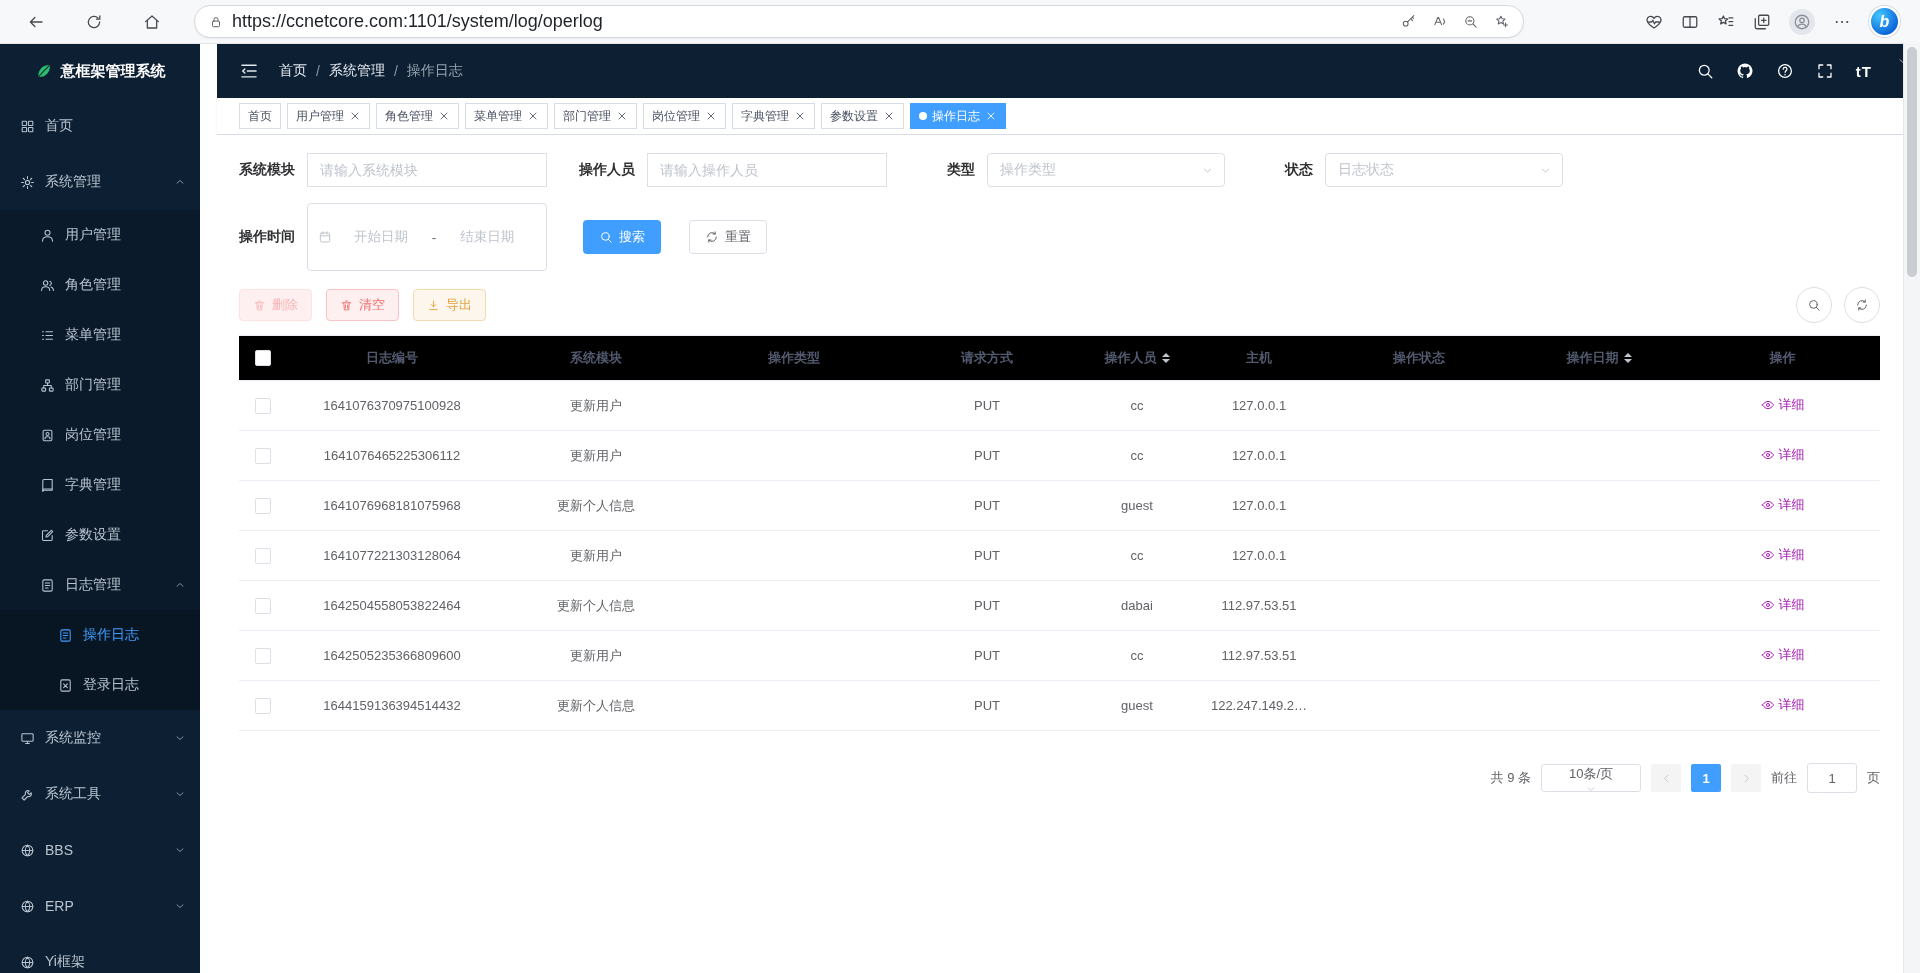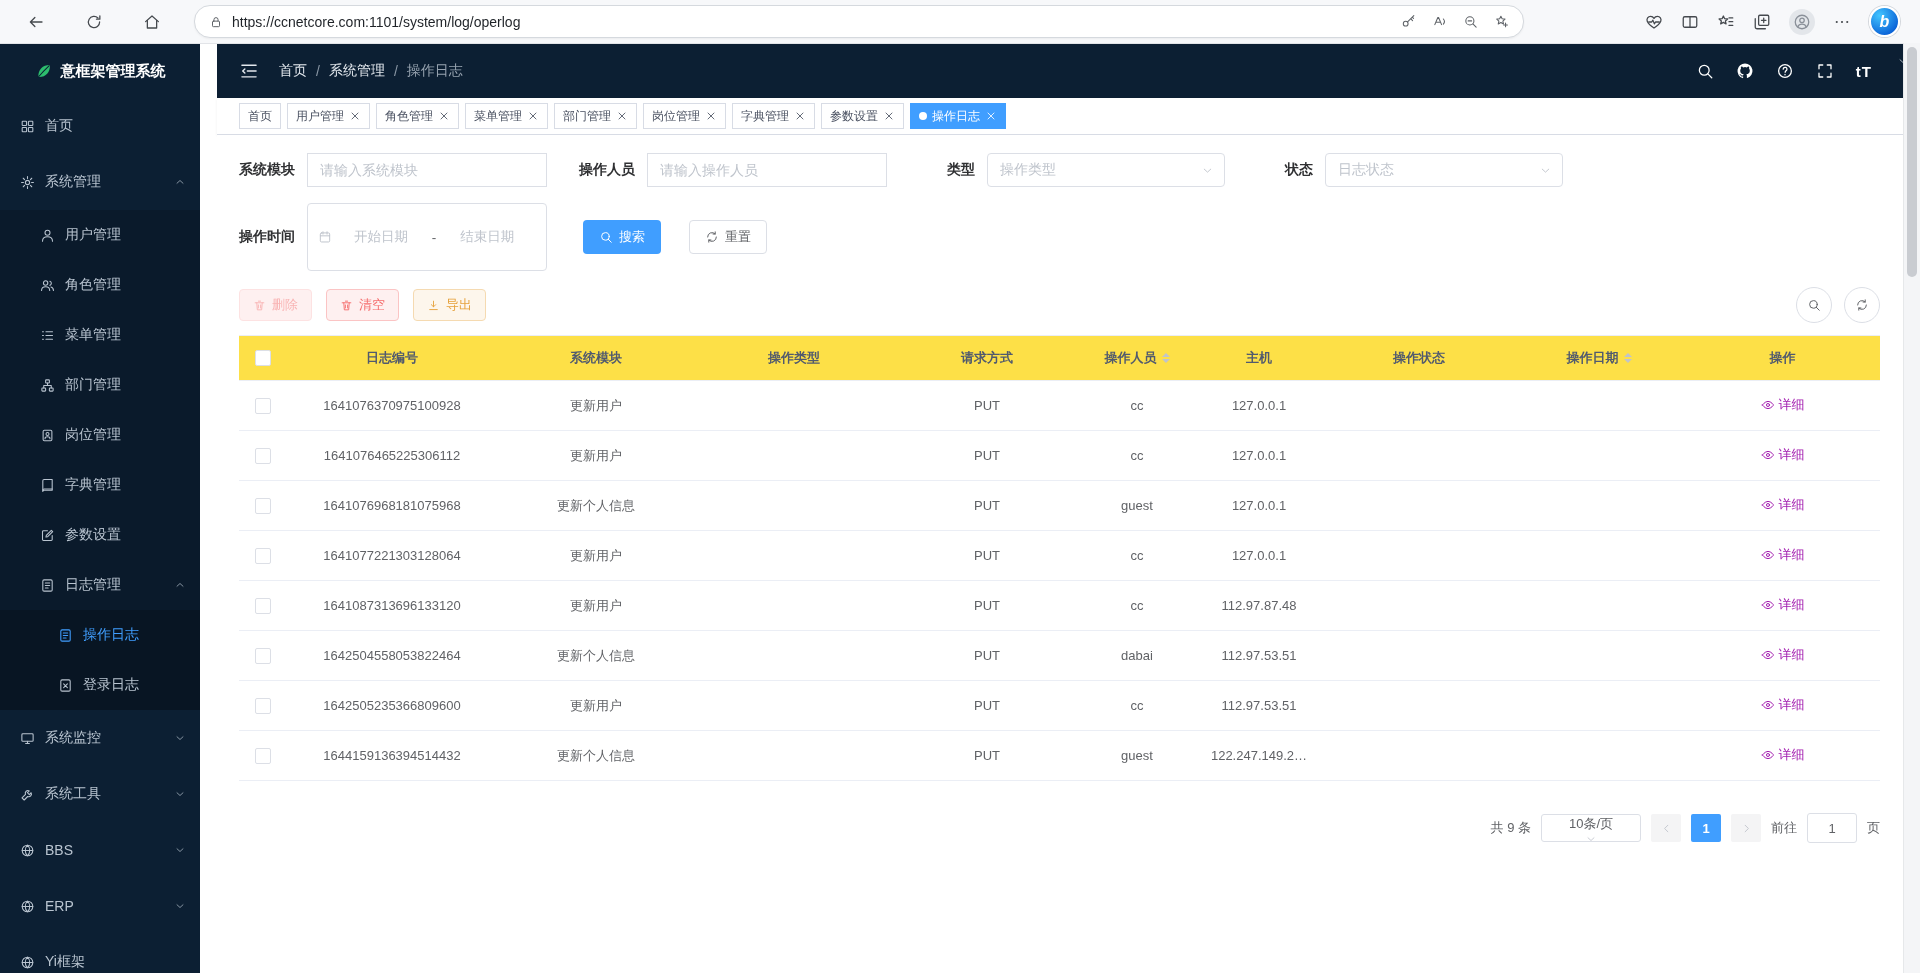--- a/index.html
+++ b/index.html
@@ -8,21 +8,21 @@
   .ic{width:16px;height:16px;fill:none;stroke:currentColor;stroke-width:1.7;
       stroke-linecap:round;stroke-linejoin:round;flex:none;display:inline-block;vertical-align:middle;}
   .s12{width:12px;height:12px;} .s13{width:13px;height:13px;} .s14{width:14px;height:14px;}
   .s15{width:15px;height:15px;} .s18{width:18px;height:18px;} .s20{width:20px;height:20px;}
 
   
   .chrome{height:43px;background:#f7f8fa;border-bottom:1px solid #e2e4e8;display:flex;align-items:center;padding:0 14px 0 20px;}
   .navbtn{width:32px;height:32px;border-radius:6px;display:flex;align-items:center;justify-content:center;color:#45494e;margin-right:26px;cursor:pointer;}
   .urlbar{width:1300px;height:31px;background:#fff;border:1px solid #d5d9de;border-radius:16px;
           display:flex;align-items:center;padding:0 14px;box-shadow:0 1px 2px rgba(0,0,0,.05);}
-  .urlbar .url{flex:1;font-size:14px;color:#1f2328;margin-left:9px;white-space:nowrap;overflow:hidden;}
+  .urlbar .url{flex:1;font-size:18px;color:#1f2328;margin-left:9px;white-space:nowrap;overflow:hidden;}
   .tailicons{display:flex;gap:16px;color:#5f6368;align-items:center;}
   .chromeright{display:flex;align-items:center;gap:18px;color:#45494e;margin-left:auto;padding-right:6px;}
   .edge-avatar{width:26px;height:26px;border-radius:50%;background:#e3e6ea;display:flex;align-items:center;justify-content:center;color:#8a9099;}
   .bing{width:27px;height:27px;border-radius:50%;background:radial-gradient(circle at 32% 28%,#43c6ff,#0b64d8 75%);
         color:#fff;display:flex;align-items:center;justify-content:center;font-style:italic;font-weight:700;font-size:16px;
         border:2px solid #fff;box-shadow:0 0 0 1px #d3d7dc;}
 
   
   .app{display:flex;height:930px;gap:17px;}
   .sidebar{width:200px;background:#0c1f33;flex:none;overflow:hidden;}
@@ -79,21 +79,21 @@
   .btn-plain{background:#fff;border-color:#dcdfe6;color:#606266;margin-left:28px;}
   .actions{display:flex;align-items:center;margin-bottom:12px;}
   .btn-sm{height:32px;padding:0 13px;margin-right:14px;}
   .btn-danger-dis{background:#fef0f0;border-color:#fde2e2;color:#f9b3b3;cursor:not-allowed;}
   .btn-danger{background:#fef0f0;border-color:#fbc4c4;color:#f56c6c;}
   .btn-warn{background:#fdf6ec;border-color:#f5dab1;color:#e6a23c;}
   .circle-btn{width:34px;height:34px;border-radius:50%;border:1px solid #dcdfe6;display:flex;align-items:center;justify-content:center;color:#606266;margin-left:12px;background:#fff;cursor:pointer;}
   .actions .right{margin-left:auto;display:flex;align-items:center;}
 
   table{width:100%;border-collapse:collapse;table-layout:fixed;}
-  thead th{height:44px;background:#fde047;color:#515a6e;font-size:13px;font-weight:700;text-align:center;
+  thead th{height:44px;background:#000000;color:#515a6e;font-size:13px;font-weight:700;text-align:center;
            border-top:1px solid #ebeef5;border-bottom:1px solid #ebeef5;padding:0;}
   tbody td{height:49px;text-align:center;font-size:13px;color:#606266;border-bottom:1px solid #ebeef5;padding:0;white-space:nowrap;overflow:hidden;}
   .cb{width:14px;height:14px;border:1px solid #dcdfe6;border-radius:2px;display:inline-block;background:#fff;cursor:pointer;vertical-align:middle;}
   .detail{color:#a21caf;display:inline-flex;align-items:center;gap:4px;font-size:13px;cursor:pointer;}
   .caret{display:inline-flex;flex-direction:column;margin-left:5px;vertical-align:middle;}
   .caret i{width:0;height:0;border:4px solid transparent;display:block;}
   .caret .up{border-bottom-color:#c0c4cc;margin-bottom:2px;}
   .caret .dn{border-top-color:#c0c4cc;}
 
   .pager{display:flex;align-items:center;justify-content:flex-end;margin-top:32px;font-size:13px;color:#606266;gap:10px;}
@@ -765,37 +765,20 @@
             <td></td>
             <td><span class="detail">
                   <svg class="ic s14">
                     <use href="#i-eye"></use>
                   </svg>
                   <span>详细</span>
                 </span></td>
           </tr>
           <tr>
             <td><span class="cb"></span></td>
-            <td>1641087313696133120</td>
-            <td>更新用户</td>
-            <td></td>
-            <td>PUT</td>
-            <td>cc</td>
-            <td>112.97.87.48</td>
-            <td></td>
-            <td></td>
-            <td><span class="detail">
-                  <svg class="ic s14">
-                    <use href="#i-eye"></use>
-                  </svg>
-                  <span>详细</span>
-                </span></td>
-          </tr>
-          <tr>
-            <td><span class="cb"></span></td>
             <td>1642504558053822464</td>
             <td>更新个人信息</td>
             <td></td>
             <td>PUT</td>
             <td>dabai</td>
             <td>112.97.53.51</td>
             <td></td>
             <td></td>
             <td><span class="detail">
                   <svg class="ic s14">

